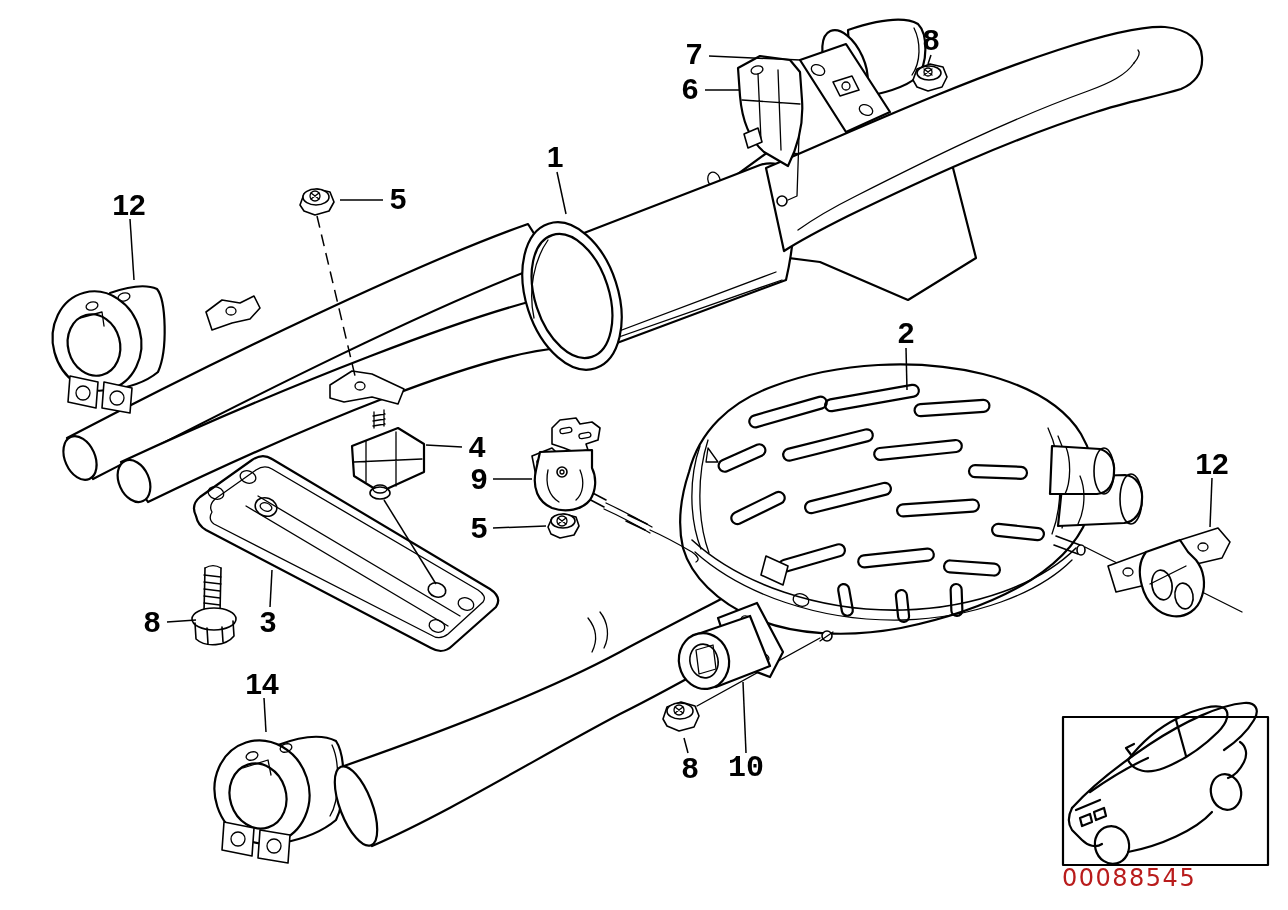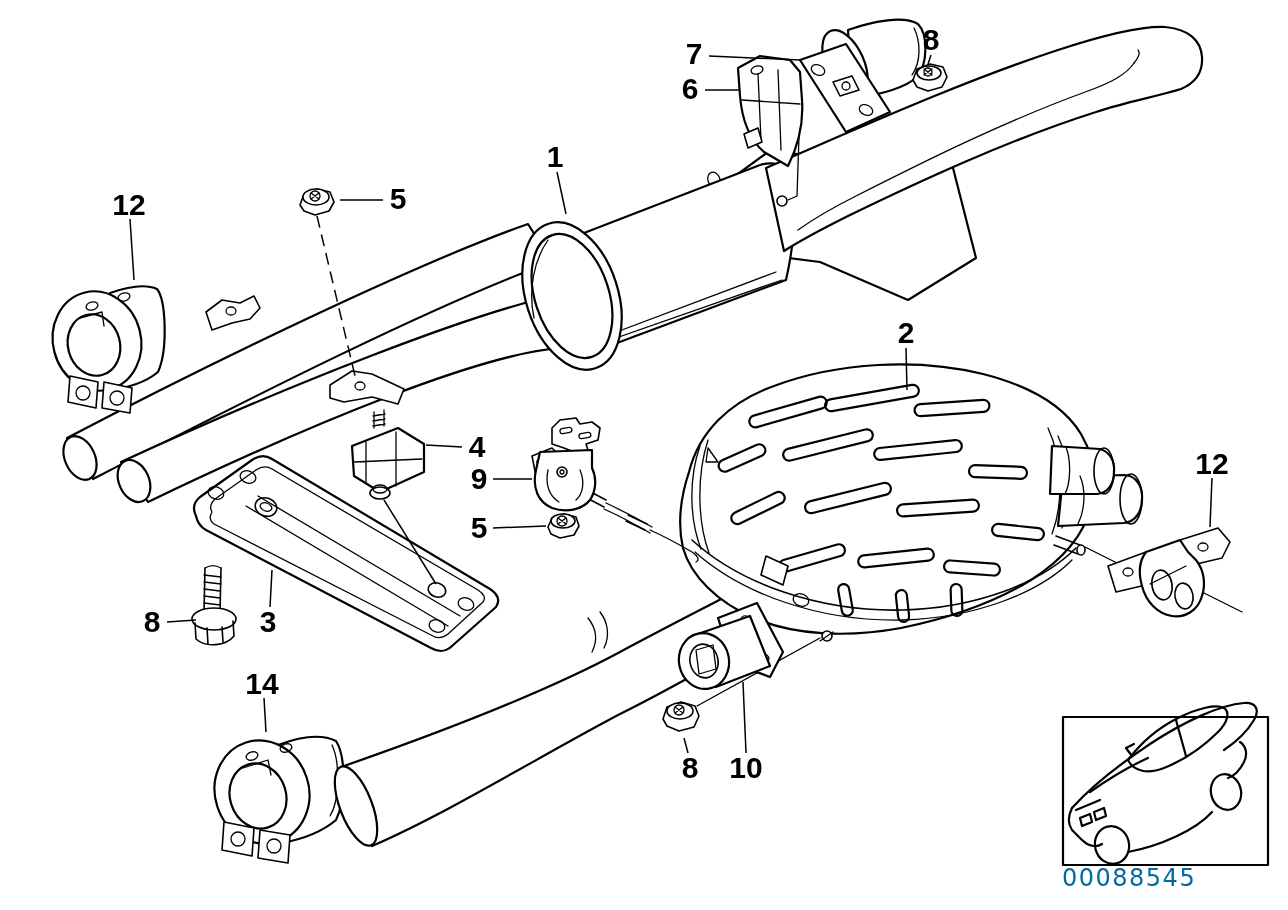--- a/index.html
+++ b/index.html
@@ -9,21 +9,21 @@
   svg.art path, svg.art ellipse, svg.art circle, svg.art rect, svg.art line, svg.art polyline{
       stroke:#000;stroke-width:2.2;fill:none;stroke-linecap:round;stroke-linejoin:round;}
   svg.art .f{fill:#fff;}
   svg.art .t{stroke-width:1.3;}
   svg.art .s{stroke-width:1.6;}
   #leader-svg{position:absolute;left:0;top:0;pointer-events:none;}
   .leader{stroke:#000;stroke-width:1.5;fill:none;}
   .callout{position:absolute;transform:translate(-50%,-50%);
            font-weight:bold;font-size:30px;line-height:1;color:#000;cursor:pointer;}
   .code{position:absolute;left:1062px;top:864px;font-family:"DejaVu Sans",sans-serif;
-        font-size:24px;color:#0369a1;letter-spacing:1.5px;}
+        font-size:24px;color:#b91c1c;letter-spacing:1.5px;}
 </style>
 </head>
 <body>
 
 <div class="canvas">
 
 <svg class="art" width="1288" height="910" viewBox="0 0 1288 910">
 
   <g>
     <path class="f" d="M 67,438 C 220,358 420,262 528,224 L 552,262 C 440,302 250,398 93,479 Z"></path>
@@ -276,18 +276,18 @@
       <div class="callout" style="left: 398px; top: 199px;">5</div>
       <div class="callout" style="left: 906px; top: 333px;">2</div>
       <div class="callout" style="left: 477px; top: 447px;">4</div>
       <div class="callout" style="left: 479px; top: 479px;">9</div>
       <div class="callout" style="left: 479px; top: 528px;">5</div>
       <div class="callout" style="left: 1212px; top: 464px;">12</div>
       <div class="callout" style="left: 152px; top: 622px;">8</div>
       <div class="callout" style="left: 268px; top: 622px;">3</div>
       <div class="callout" style="left: 262px; top: 684px;">14</div>
       <div class="callout" style="left: 690px; top: 768px;">8</div>
-      <div class="callout" style="left: 746px; top: 768px;">10</div>
+      <div class="callout" style="left: 746px; top: 768px; font-family: Liberation Mono, monospace;">10</div>
     </div>
 
 <div class="code">00088545</div>
 
 </div>
 
 </body></html>

